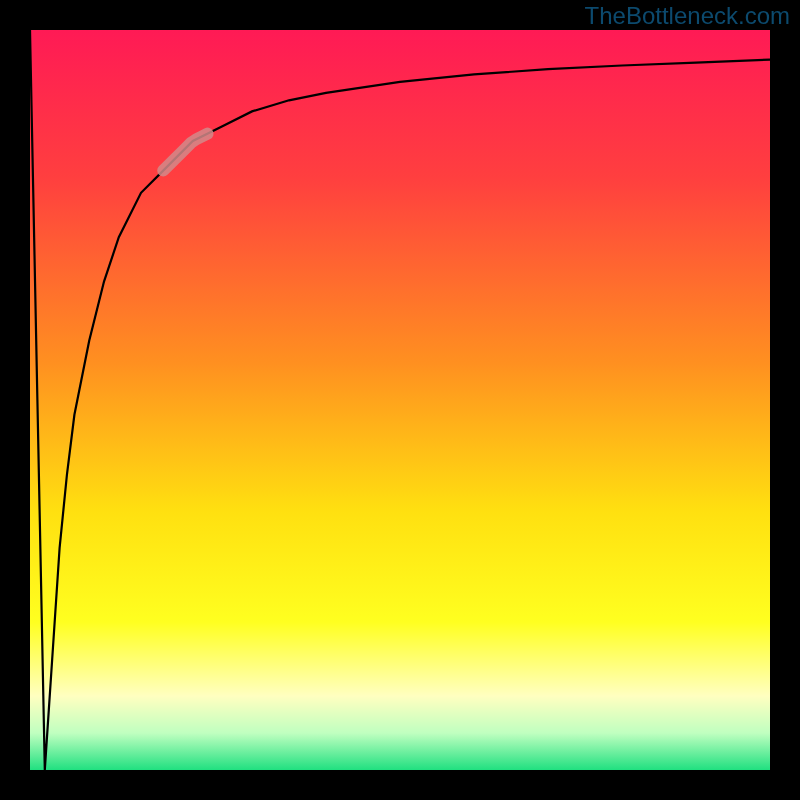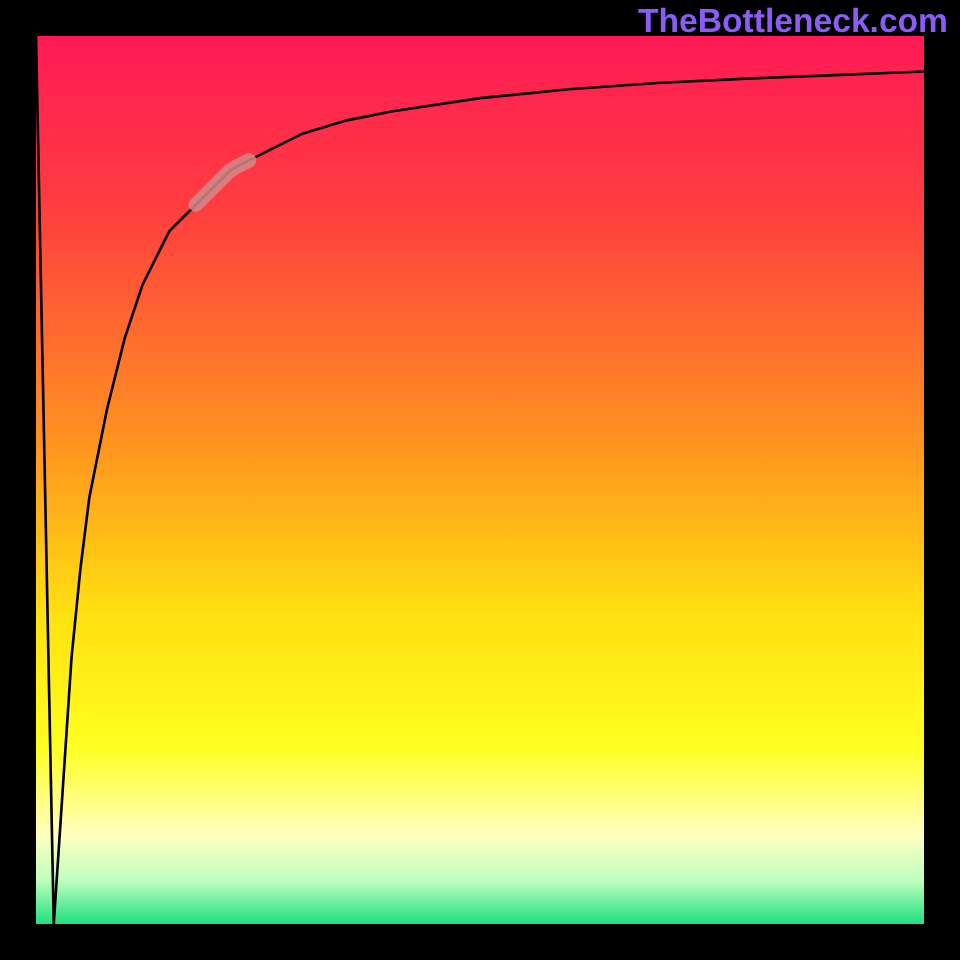--- a/index.html
+++ b/index.html
@@ -12,23 +12,23 @@
   }
   .container {
     width: 800px;
     height: 800px;
     position: relative;
   }
   .watermark {
     position: absolute;
     top: 2px;
     right: 10px;
-    font-size: 28px;
-    font-weight: bold;
-    color: #8b5cf6;
+    font-size: 24px;
+    font-weight: normal;
+    color: #0c4a6e;
     z-index: 10;
   }
   svg {
     display: block;
   }
 </style>
 </head>
 <body>
 
 <div class="container">

